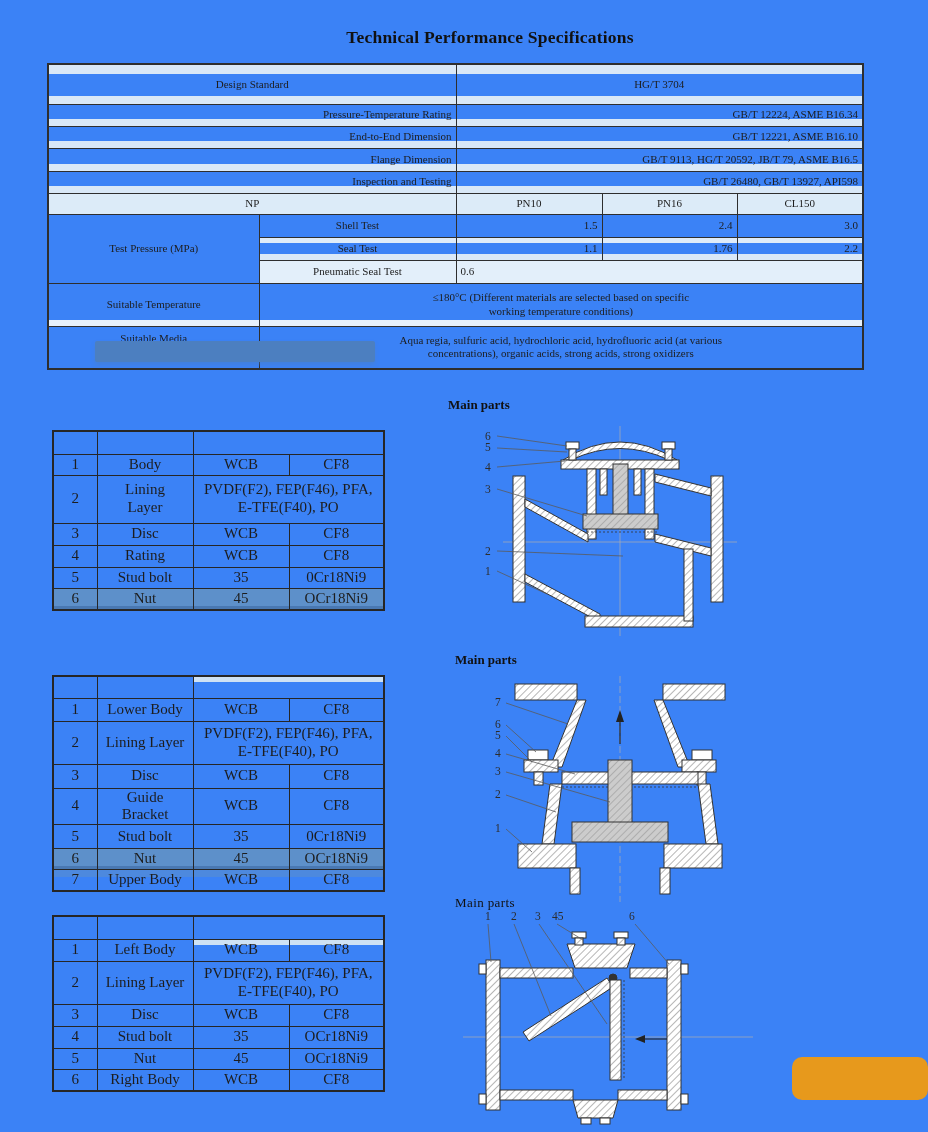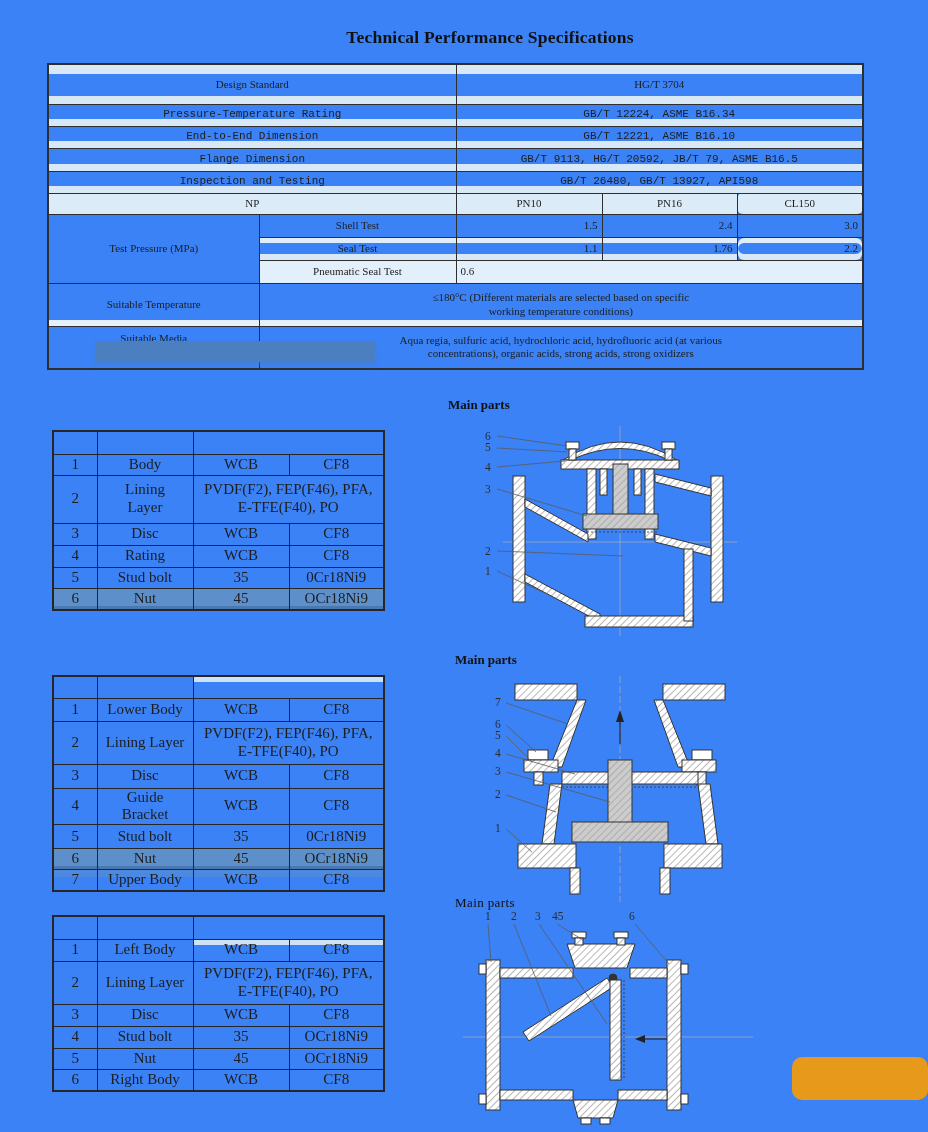--- a/index.html
+++ b/index.html
@@ -12,22 +12,22 @@
     position:absolute; top:27px; left:54px; width:872px; text-align:center;
     font-size:17.5px; font-weight:700; letter-spacing:.2px; color:#111;
   }
   table { border-collapse:collapse; table-layout:fixed; position:absolute; }
   td { overflow:hidden; }
 
   
   .spec { left:47px; top:63px; width:815px; border:2px solid #2e2e2e; font-size:11px; }
   .spec td { border:1px solid #2e2e2e; vertical-align:middle; padding:0 4px; line-height:1.22; }
   .c { text-align:center; }
-  .l { text-align:center; padding-left:3px;font-family:Liberation Mono, monospace; }
-  .r7  { text-align:right; padding-right:7px;border-radius:6px; }
+  .l { text-align:right; padding-left:3px; }
+  .r7  { text-align:right; padding-right:7px; }
   .r28 { text-align:right; padding-right:28px; }
   .r34 { text-align:right; padding-right:34px; }
   .p06 { padding-left:190px; }
   .pre { white-space:pre-line; }
   .rh40{height:40px}.rh21{height:21px}.rh22{height:22px}.rh23{height:23px}.rh43{height:43px}
   .rh24{height:24px}.rh36{height:36px}.rh48{height:48px}
   .band-b  td { box-shadow: inset 0 -7px 0 #d9e8f7; }
   .band-tb td { box-shadow: inset 0 9px 0 #d9e8f7, inset 0 -8px 0 #d9e8f7; }
   .band-sm td { box-shadow: inset 0 5px 0 #dfecf9, inset 0 -6px 0 #d9e8f7; }
   .band-lt td { box-shadow: inset 0 -6px 0 #e6f0fb; }

